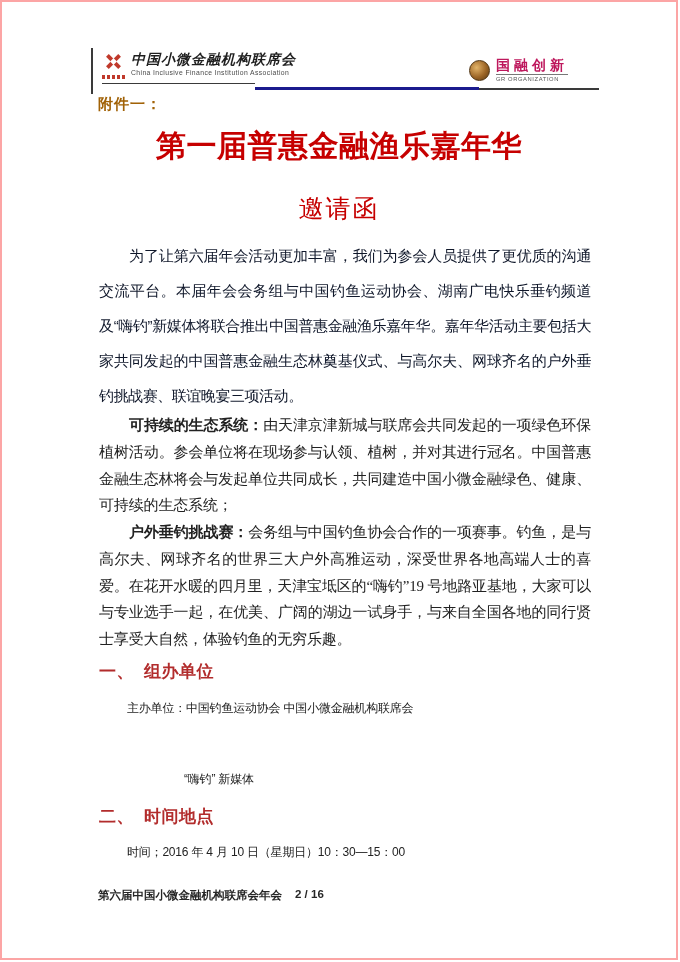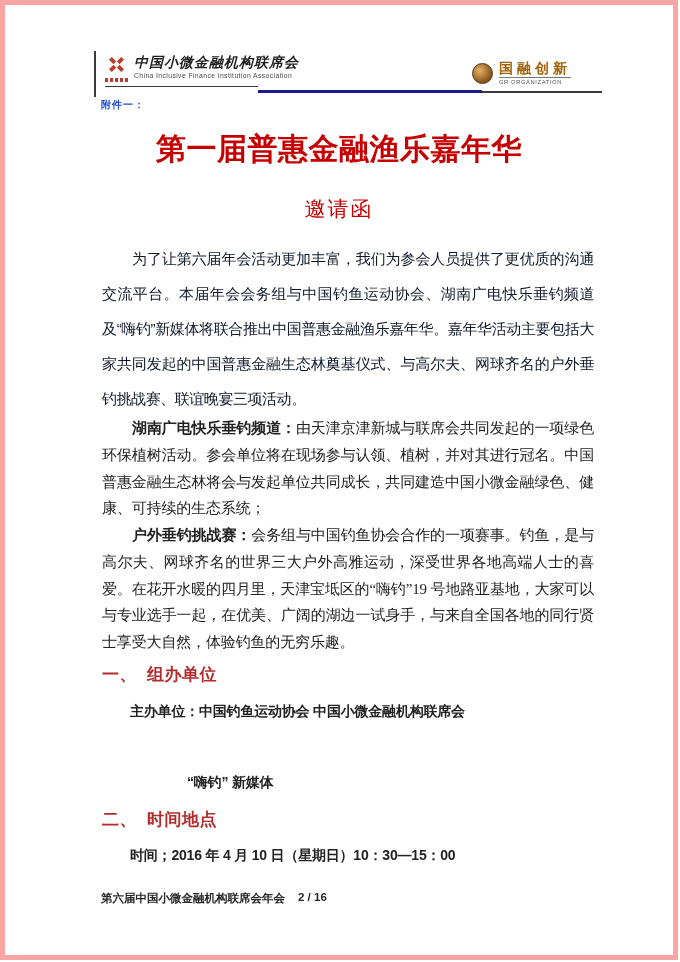--- a/index.html
+++ b/index.html
@@ -5,21 +5,21 @@
   html, body {
     margin: 0; padding: 0;
     width: 680px; height: 962px;
     background: #ffffff;
     font-family: "Liberation Sans", sans-serif;
     overflow: hidden;
   }
   .page {
     position: relative;
     width: 678px; height: 960px;
-    border: 5px solid #fca5a5;
+    border: 2px solid #fca5a5;
     background: #ffffff;
     box-sizing: border-box;
   }
 
   
   .hdr-vbar {
     position: absolute; left: 89px; top: 46px;
     width: 2px; height: 46px; background: #3a3a3a;
   }
   .logo-left {
@@ -60,43 +60,43 @@
     display: flex; align-items: center; gap: 6px;
   }
   .logo-right .coin {
     width: 21px; height: 21px; border-radius: 50%;
     background: radial-gradient(circle at 35% 35%, #e3b469, #9c6526 55%, #5f3d14 95%);
     border: 1px solid #4f3310; box-sizing: border-box;
   }
   .logo-right .names { display: flex; flex-direction: column; }
   .logo-right .cn {
     font-family: "DejaVu Serif", serif; font-weight: bold;
-    font-size: 14px; color: #a16207; letter-spacing: 4px;
+    font-size: 14px; color: #be185d; letter-spacing: 4px;
     line-height: 17px; white-space: nowrap;
   }
   .logo-right .en {
     font-size: 5.8px; color: #555; letter-spacing: 0.6px;
     border-top: 1px solid #777; padding-top: 1px; line-height: 7px;
     white-space: nowrap;
   }
   .attachment {
     position: absolute; left: 96px; top: 93px;
-    font-size: 10px; font-weight: 700; color: #1d4ed8;
+    font-size: 15px; font-weight: 700; color: #a16207;
     letter-spacing: 1px;
   }
 
   
   .doc-title {
     position: absolute; left: 0; top: 124px; width: 100%;
     text-align: center; font-weight: 700; font-size: 30px;
     letter-spacing: 0.5px;
   }
   .doc-subtitle {
     position: absolute; left: 0; top: 190px; width: 100%;
-    text-align: center; font-size: 21px; letter-spacing: 2px;
+    text-align: center; font-size: 25px; letter-spacing: 2px;
   }
 
   
   .para {
     position: absolute; left: 97px; width: 492px;
     color: #0f172a; text-align: justify;
     text-indent: 2em; margin: 0;
   }
   .para-intro {
     top: 236px; font-size: 15px; line-height: 35px; letter-spacing: -0.45px;
@@ -113,22 +113,22 @@
   
   .sec-heading {
     position: absolute; left: 97px;
     font-size: 17px; font-weight: 700; letter-spacing: 0.5px;
     display: flex;
   }
   .sec-heading .marker { margin-right: 10px; }
   .sec-1 { top: 658px; }
   .sec-2 { top: 803px; }
   .sec-line {
-    position: absolute; font-size: 14px; color: #222;
-    letter-spacing: -0.2px; white-space: nowrap; font-weight: bold;
+    position: absolute; font-size: 12px; color: #222;
+    letter-spacing: -0.2px; white-space: nowrap;
   }
   .line-host { left: 125px; top: 698px; }
   .line-org  { left: 125px; top: 734px; }
   .line-org2 { left: 182px; top: 769px; }
   .line-time { left: 125px; top: 842px; }
 
   
   .footer {
     position: absolute; left: 96px; top: 886px;
     font-size: 11.5px; font-weight: 700; color: #262626;
@@ -169,21 +169,21 @@
     </div>
   </div>
 
   <div class="attachment">附件一：</div>
 
   <div class="doc-title" id="doc-title" style="color: rgb(198, 0, 0);">第一届普惠金融渔乐嘉年华</div>
   <div class="doc-subtitle" id="doc-subtitle" style="color: rgb(198, 0, 0);">邀请函</div>
 
   <p class="para para-intro">为了让第六届年会活动更加丰富，我们为参会人员提供了更优质的沟通交流平台。本届年会会务组与中国钓鱼运动协会、湖南广电快乐垂钓频道及“嗨钓”新媒体将联合推出中国普惠金融渔乐嘉年华。嘉年华活动主要包括大家共同发起的中国普惠金融生态林奠基仪式、与高尔夫、网球齐名的户外垂钓挑战赛、联谊晚宴三项活动。</p>
 
-  <p class="para para-kai para-eco"><span class="lbl">湖南广电快乐垂钓频道：</span><span>由天津京津新城与联席会共同发起的一项绿色环保植树活动。参会单位将在现场参与认领、植树，并对其进行冠名。中国普惠金融生态林将会与发起单位共同成长，共同建造中国小微金融绿色、健康、可持续的生态系统；</span></p>
+  <p class="para para-kai para-eco"><span class="lbl">可持续的生态系统：</span><span>由天津京津新城与联席会共同发起的一项绿色环保植树活动。参会单位将在现场参与认领、植树，并对其进行冠名。中国普惠金融生态林将会与发起单位共同成长，共同建造中国小微金融绿色、健康、可持续的生态系统；</span></p>
 
   <p class="para para-kai para-fishing"><span class="lbl">户外垂钓挑战赛：</span><span>会务组与中国钓鱼协会合作的一项赛事。钓鱼，是与高尔夫、网球齐名的世界三大户外高雅运动，深受世界各地高端人士的喜爱。在花开水暖的四月里，天津宝坻区的“嗨钓”19 号地路亚基地，大家可以与专业选手一起，在优美、广阔的湖边一试身手，与来自全国各地的同行贤士享受大自然，体验钓鱼的无穷乐趣。</span></p>
 
   <div class="sec-heading sec-1" style="color: rgb(178, 44, 44);">
     <span class="marker">一、</span>
     <span>组办单位</span>
   </div>
   <div class="sec-line line-host">主办单位：中国钓鱼运动协会  中国小微金融机构联席会</div>
   <div class="sec-line line-org2">“嗨钓” 新媒体</div>
 

